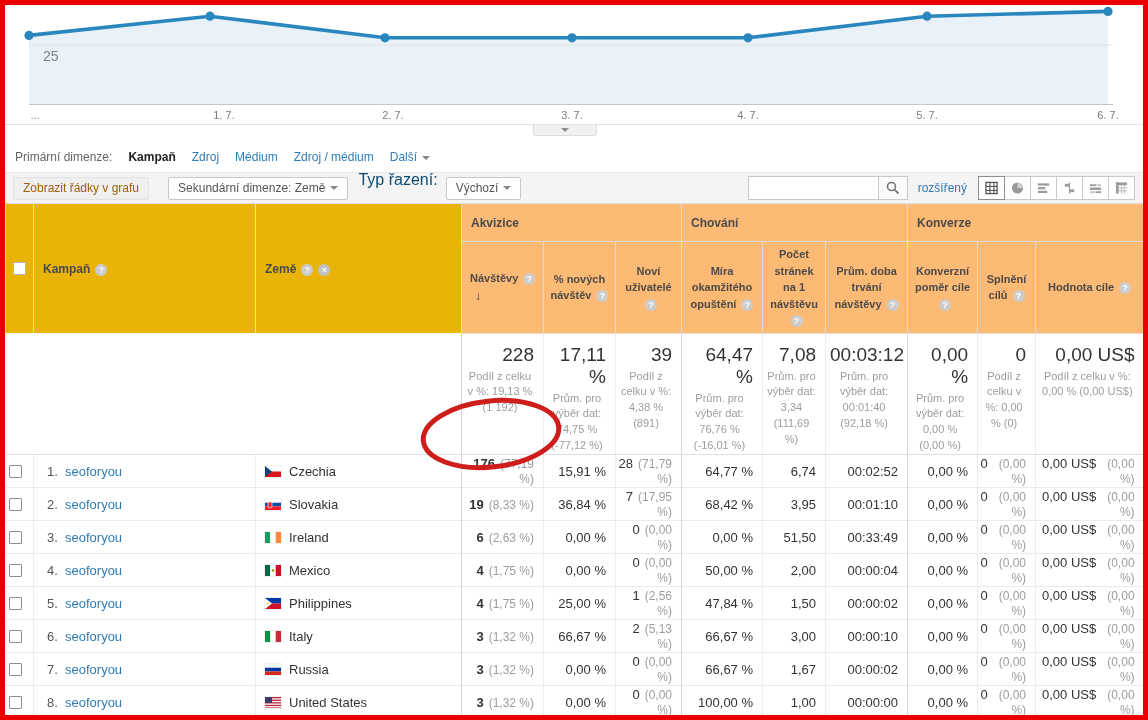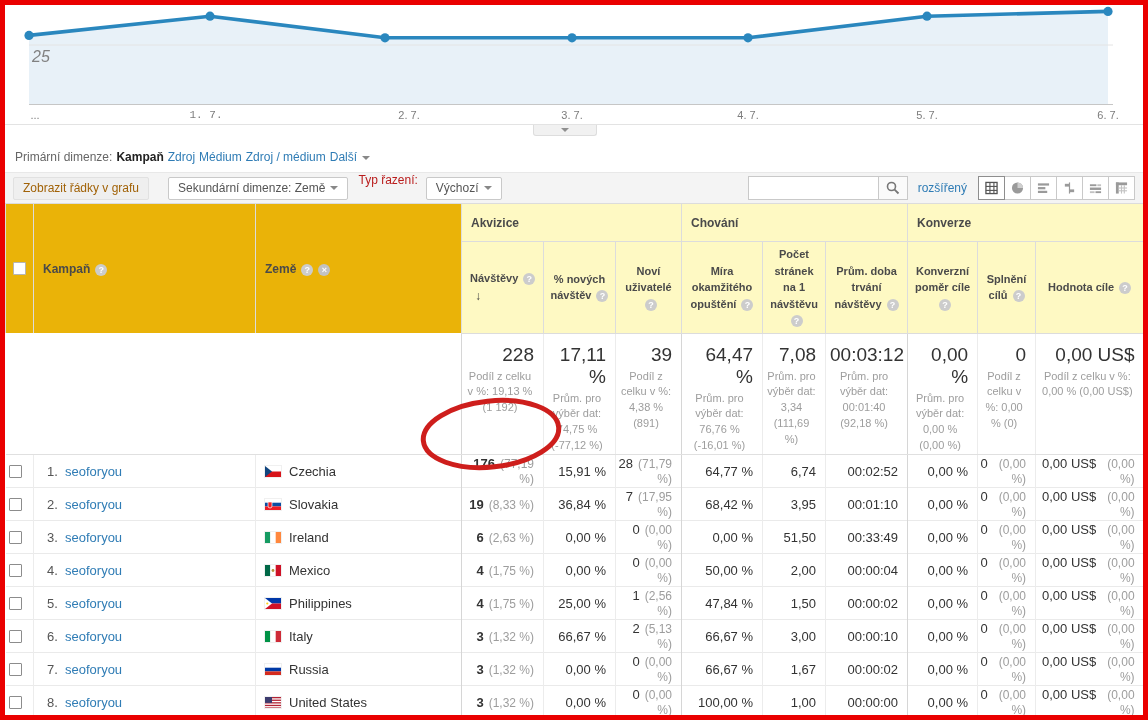--- a/index.html
+++ b/index.html
@@ -9,54 +9,54 @@
     border:5px solid #ea0000;
     background:#fff; overflow:hidden;
     font-family:"Liberation Sans", sans-serif;
     color:#333;
   }
   .frame { position:relative; width:1138px; height:710px; }
 
   
   .chart-plot { position:relative; height:100px; }
   .chart-plot svg { position:absolute; left:0; top:0; }
-  .grid-label { position:absolute; left:27px; top:43px; font-size:16px; color:#818181;font-style:italic; }
+  .grid-label { position:absolute; left:38px; top:43px; font-size:14px; color:#818181; }
   .axis-strip { position:relative; height:20px; border-bottom:1px solid #e3e3e3; }
   .tick { position:absolute; top:4px; font-size:11px; color:#7d7d7d; transform:translateX(-50%); white-space:nowrap; }
   .collapse-tab {
     position:absolute; left:528px; top:120px; width:64px; height:11px;
     background:#f1f1f1; border:1px solid #ddd; border-top:none;
     border-radius:0 0 3px 3px; display:flex; align-items:center; justify-content:center; z-index:3;
   }
   .tri-down { width:0; height:0; border-left:4px solid transparent; border-right:4px solid transparent; border-top:4px solid #8f8f8f; }
 
   
-  .dim-row { height:47px; display:flex; align-items:flex-end; padding:0 0 8px 10px; font-size:12px; gap:4px; }
+  .dim-row { height:47px; display:flex; align-items:flex-end; padding:0 0 8px 10px; font-size:12px; gap:16px; }
   .dim-label { color:#666; }
   .dim-selected { color:#222; font-weight:bold; }
   .dim-link { color:#2f7cb5; cursor:pointer; text-decoration:none; }
   .caret { display:inline-block; width:0; height:0; border-left:4px solid transparent; border-right:4px solid transparent; border-top:4px solid #888; margin-left:5px; vertical-align:1px; }
 
   
   .toolbar { height:31px; background:#f4f4f4; border-top:1px solid #e8e8e8; display:flex; align-items:center; justify-content:space-between; padding:0 8px; }
   .tb-left, .tb-right { display:flex; align-items:center; }
   .btn { font-size:12px; color:#555; background:#fff; border:1px solid #c9c9c9; border-radius:2px; height:23px; display:inline-flex; align-items:center; padding:0 9px; cursor:pointer; white-space:nowrap; }
   .btn.disabled { background:#efefef; border-color:#e1e1e1; color:#a16207; cursor:default; }
-  .sep-label { font-size:12px; color:#b91c1c; margin:0 8px 16px 10px; }
+  .sep-label { font-size:16px; color:#0c4a6e; margin:0 8px 16px 10px; }
   .sec-dim { margin-left:19px; }
   .search-input { width:130px; height:24px; border:1px solid #c9c9c9; border-right:none; padding:0 6px; font-size:12px; background:#fff; outline:none; }
   .search-btn { width:30px; height:24px; background:#fafafa; border:1px solid #c9c9c9; display:flex; align-items:center; justify-content:center; cursor:pointer; }
   .adv-link { color:#2f7cb5; font-size:12px; margin:0 12px 0 10px; cursor:pointer; text-decoration:none; }
   .icon-group { display:flex; }
   .icon-btn { width:27px; height:24px; background:#fff; border:1px solid #c9c9c9; margin-left:-1px; display:flex; align-items:center; justify-content:center; cursor:pointer; position:relative; }
   .icon-btn.active { border-color:#8e8e8e; z-index:1; }
 
   
   table { border-collapse:collapse; table-layout:fixed; width:1138px; }
-  thead th { background:#fef9c3; border:1px solid #dcdcdc; font-weight:bold; color:#4a4a4a; }
+  thead th { background:#fdba74; border:1px solid #dcdcdc; font-weight:bold; color:#4a4a4a; }
   th.group { height:38px; font-size:12px; text-align:left; padding-left:9px; }
   th.ghost { background:#eab308; border-bottom:none; }
   th.metric { height:81px; font-size:11px; text-align:center; vertical-align:middle; padding:4px 5px; line-height:1.5; }
   th.metric.first { text-align:left; padding-left:8px; }
   th.dim { font-size:12px; text-align:left; padding-left:9px; vertical-align:middle; }
   .help { display:inline-block; width:12px; height:12px; border-radius:50%; background:#cccccc; color:#fff; font-size:9px; font-weight:bold; line-height:12px; text-align:center; margin-left:5px; vertical-align:0; }
   .xclose { background:#c2c2c2; }
   .sort-arrow { font-size:12px; color:#444; margin-left:5px; }
   td { border-left:1px solid #ececec; }
   td:first-child { border-left:none; }
@@ -93,22 +93,22 @@
         <circle cx="380" cy="32.8" r="4.6" fill="#2a87be"></circle>
         <circle cx="567" cy="32.8" r="4.6" fill="#2a87be"></circle>
         <circle cx="743" cy="32.8" r="4.6" fill="#2a87be"></circle>
         <circle cx="922" cy="11.200000000000003" r="4.6" fill="#2a87be"></circle>
         <circle cx="1103" cy="6.400000000000006" r="4.6" fill="#2a87be"></circle>
       </svg>
     <span class="grid-label">25</span>
   </div>
   <div class="axis-strip" id="axis-strip">
       <span class="tick" style="left: 30px;">...</span>
-      <span class="tick" style="left: 201px; font-family: Liberation Mono, monospace;">1. 7.</span>
-      <span class="tick" style="left: 404px;">2. 7.</span>
+      <span class="tick" style="left: 219px;">1. 7.</span>
+      <span class="tick" style="left: 388px;">2. 7.</span>
       <span class="tick" style="left: 567px;">3. 7.</span>
       <span class="tick" style="left: 743px;">4. 7.</span>
       <span class="tick" style="left: 922px;">5. 7.</span>
       <span class="tick" style="left: 1103px;">6. 7.</span>
     </div>
   <div class="collapse-tab">
       <span class="tri-down"></span>
     </div>
 
   <div class="dim-row">

